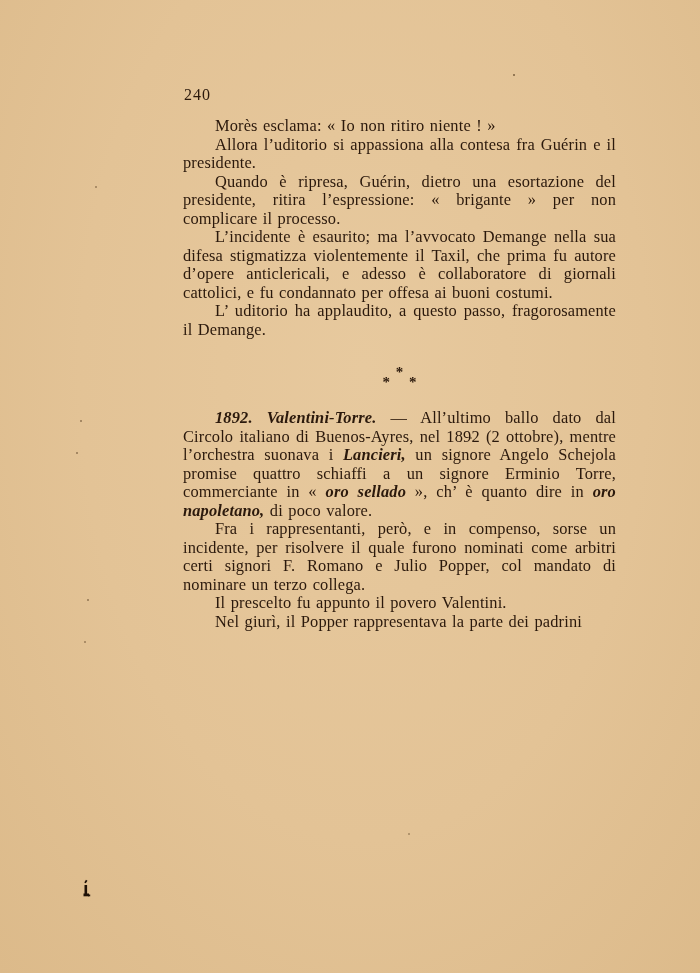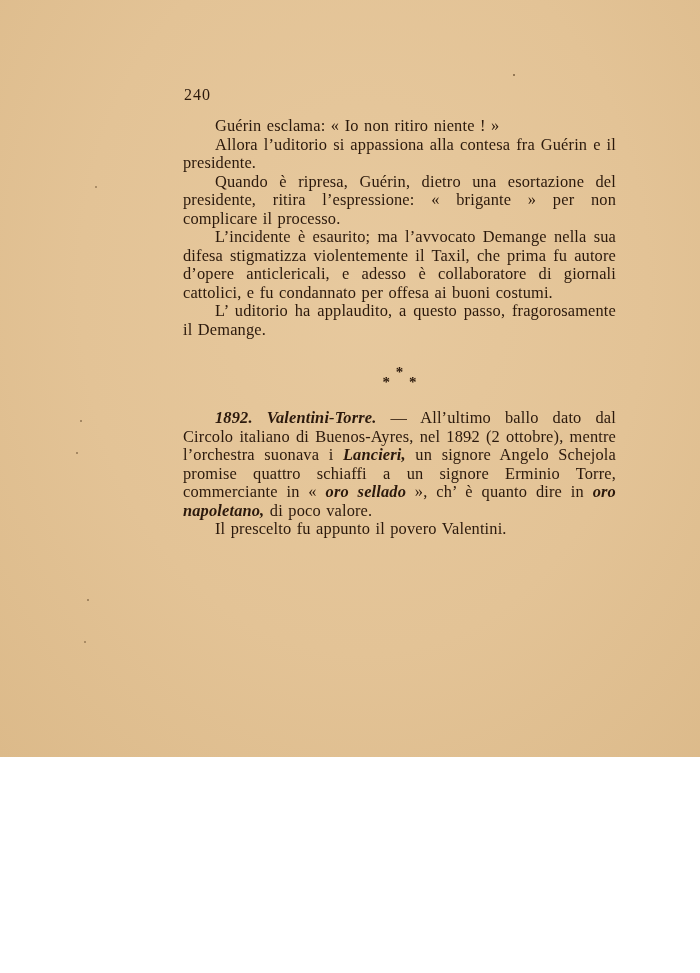--- a/index.html
+++ b/index.html
@@ -1,19 +1,19 @@
 <!DOCTYPE html>
 <html><head>
 <meta charset="utf-8">
 <style>
   html,body{margin:0;padding:0;}
   body{width:700px;height:973px;overflow:hidden;}
   .page{
     position:relative;
-    width:700px;height:757px;
+    width:700px;height:973px;
     background:radial-gradient(ellipse at 52% 38%, #e7c99e 0%, #e3c396 55%, #dcba8a 100%);
     font-family:"Liberation Serif","DejaVu Serif",serif;
     color:#2b190c;
     overflow:hidden;
   }
   .page-number{
     position:absolute;
     top:86px;left:184px;
     font-size:16px;
     letter-spacing:1px;
@@ -59,35 +59,37 @@
 </head>
 <body>
 
 <div class="page">
 
   <div class="page-number">240</div>
 
   <div class="text-block">
 
     <div>
-      <p><span>Guérin esclama: « Io non ritiro niente ! »</span></p>
+      <p><span>Morès esclama: « Io non ritiro niente ! »</span></p>
       <p><span>Allora l’uditorio si appassiona alla contesa fra Guérin e il presidente.</span></p>
       <p><span>Quando è ripresa, Guérin, dietro una esortazione del presidente, ritira l’espressione: « brigante » per non complicare il processo.</span></p>
       <p><span>L’incidente è esaurito; ma l’avvocato Demange nella sua difesa stigmatizza violentemente il Taxil, che prima fu autore d’opere anticlericali, e adesso è collaboratore di giornali cattolici, e fu condannato per offesa ai buoni costumi.</span></p>
       <p><span>L’ uditorio ha applaudito, a questo passo, fragorosamente il Demange.</span></p>
     </div>
 
     <div class="asterism">
       <span>*</span>
       <span class="bottom">* *</span>
     </div>
 
     <div>
       <p><span class="it">1892. Valentini-Torre.</span><span> — All’ultimo ballo dato dal Circolo italiano di Buenos-Ayres, nel 1892 (2 ottobre), mentre l’orchestra suonava i </span><span class="it">Lancieri,</span><span> un signore Angelo Schejola promise quattro schiaffi a un signore Erminio Torre, commerciante in « </span><span class="it">oro sellado</span><span> », ch’ è quanto dire in </span><span class="it">oro napoletano,</span><span> di poco valore.</span></p>
+      <p><span>Fra i rappresentanti, però, e in compenso, sorse un incidente, per risolvere il quale furono nominati come arbitri certi signori F. Romano e Julio Popper, col mandato di nominare un terzo collega.</span></p>
       <p><span>Il prescelto fu appunto il povero Valentini.</span></p>
+      <p><span>Nel giurì, il Popper rappresentava la parte dei padrini</span></p>
     </div>
 
   </div>
 
   <div class="speck" style="left:513px;top:74px;"></div>
   <div class="speck" style="left:95px;top:186px;opacity:.45;"></div>
   <div class="speck" style="left:80px;top:420px;opacity:.5;"></div>
   <div class="speck" style="left:76px;top:452px;opacity:.5;"></div>
   <div class="speck" style="left:470px;top:437px;opacity:.5;"></div>
   <div class="speck" style="left:87px;top:599px;opacity:.5;"></div>

